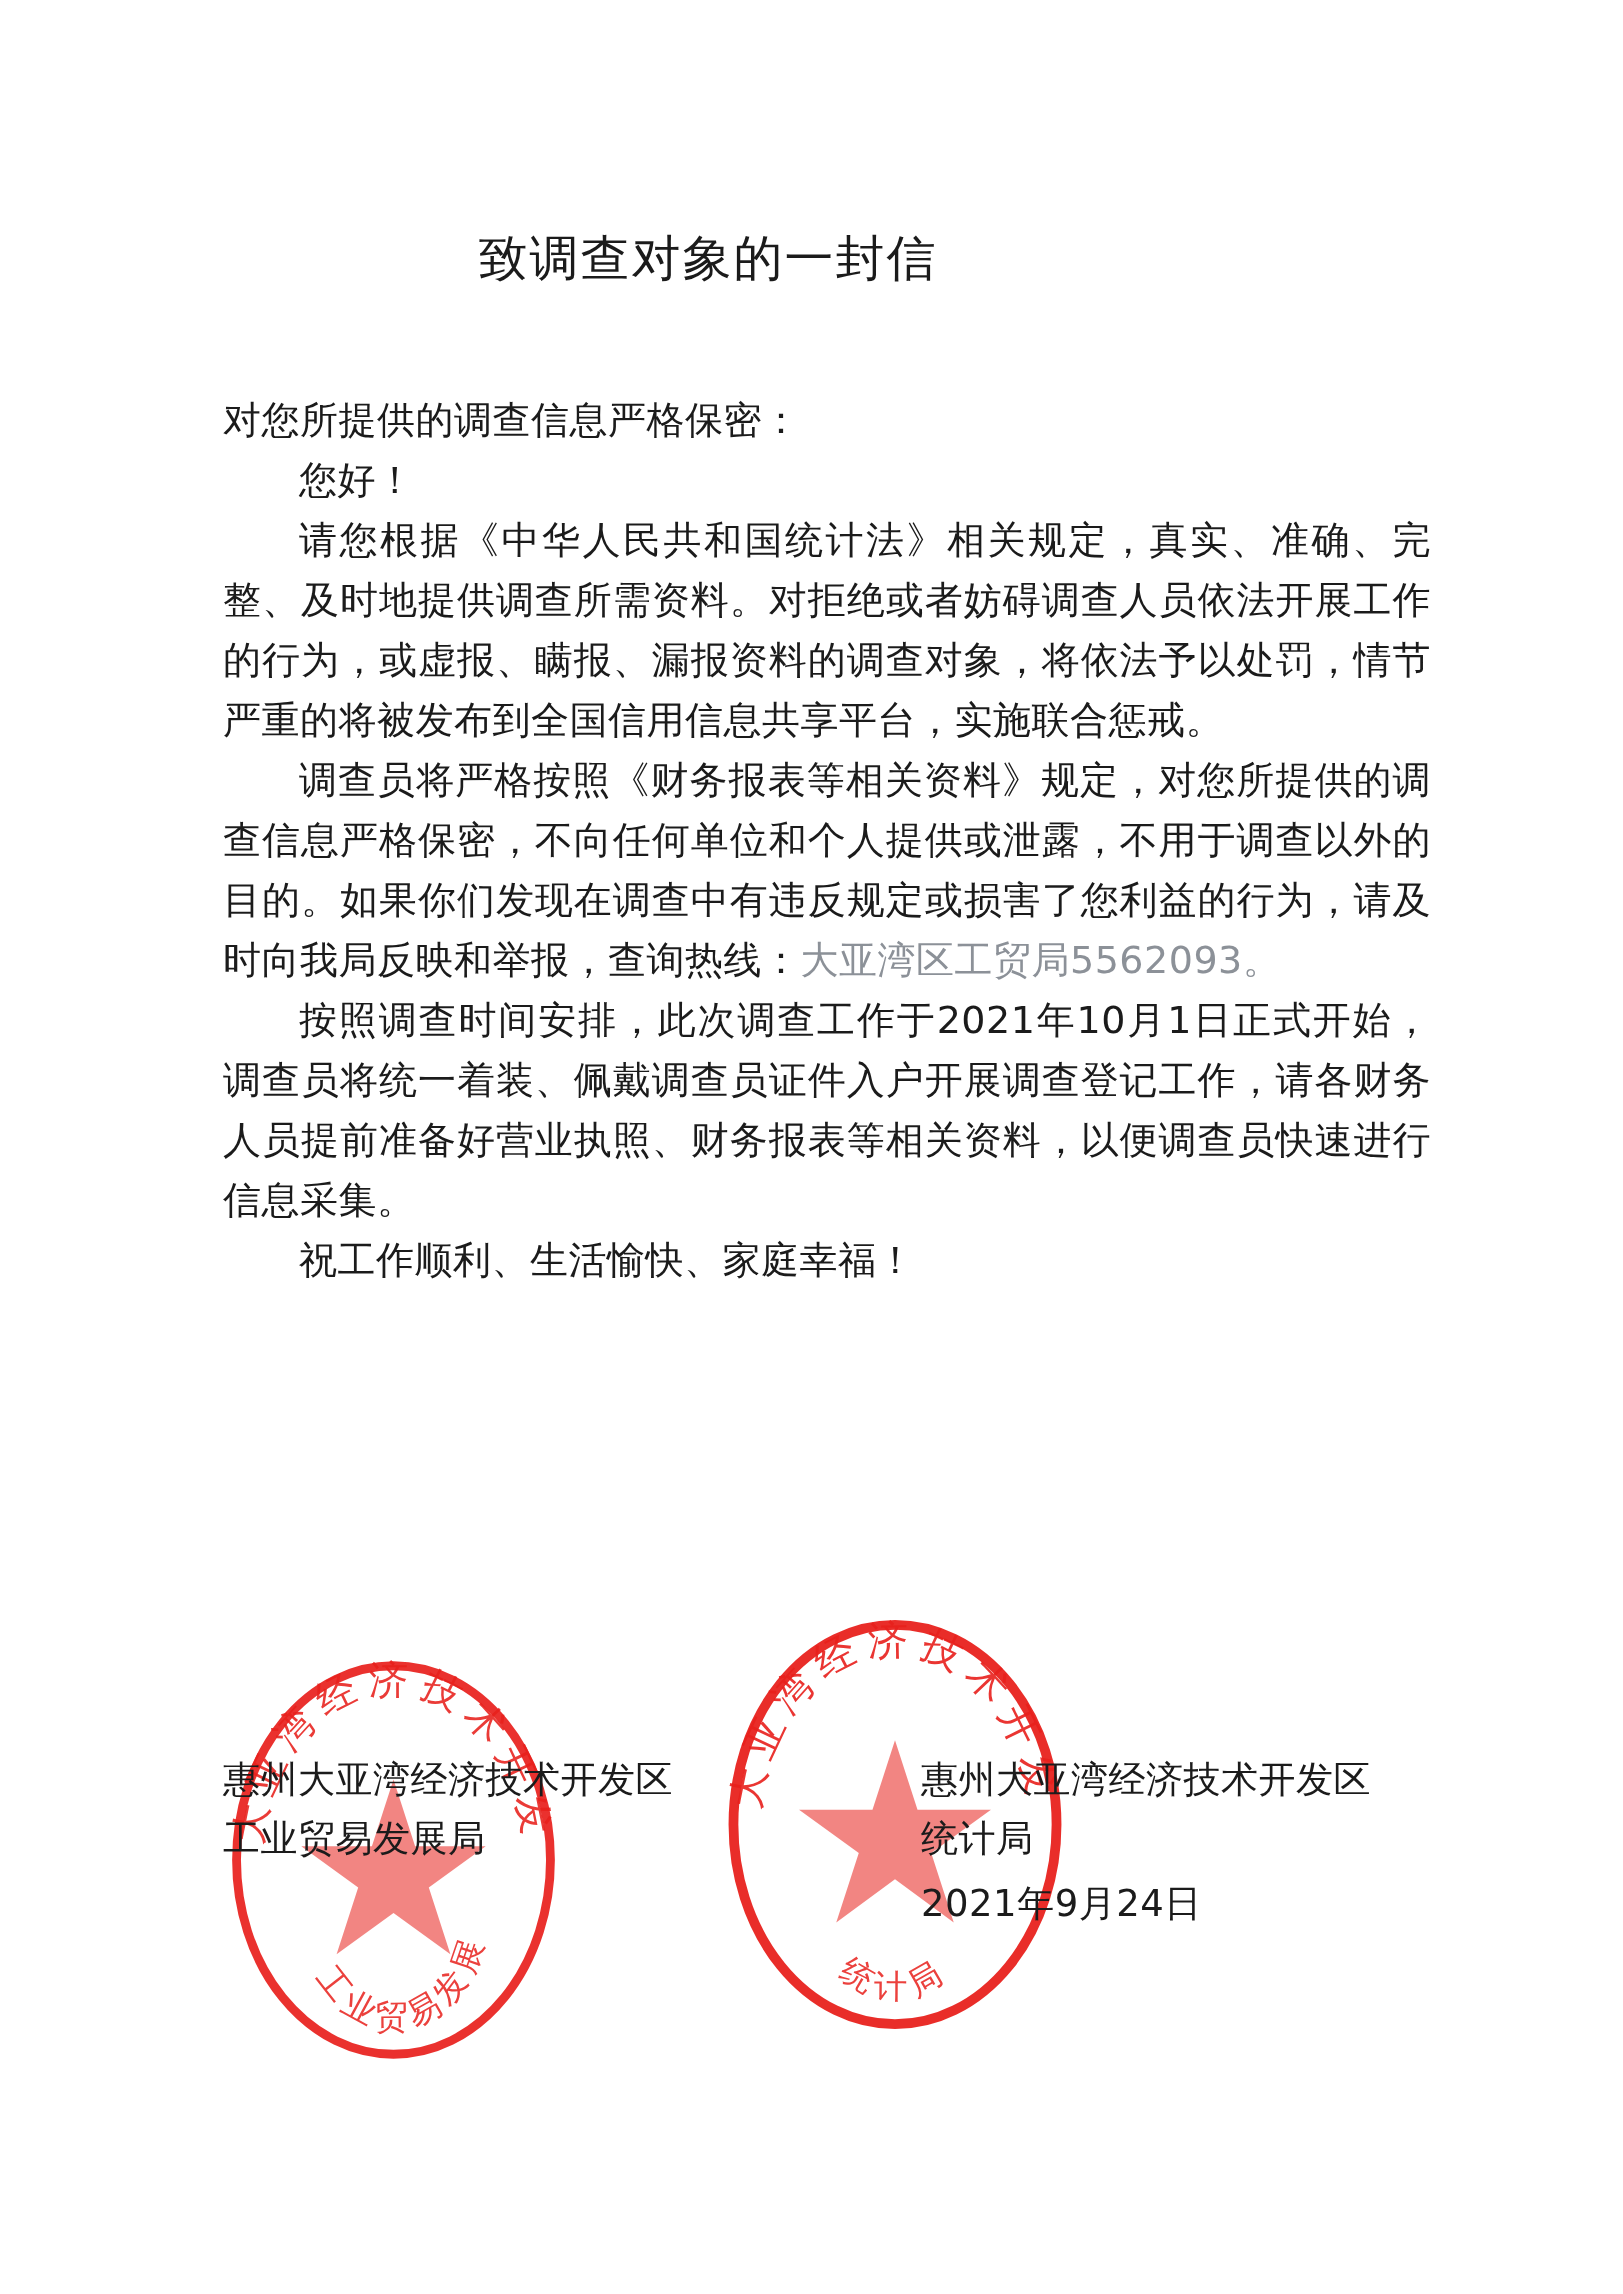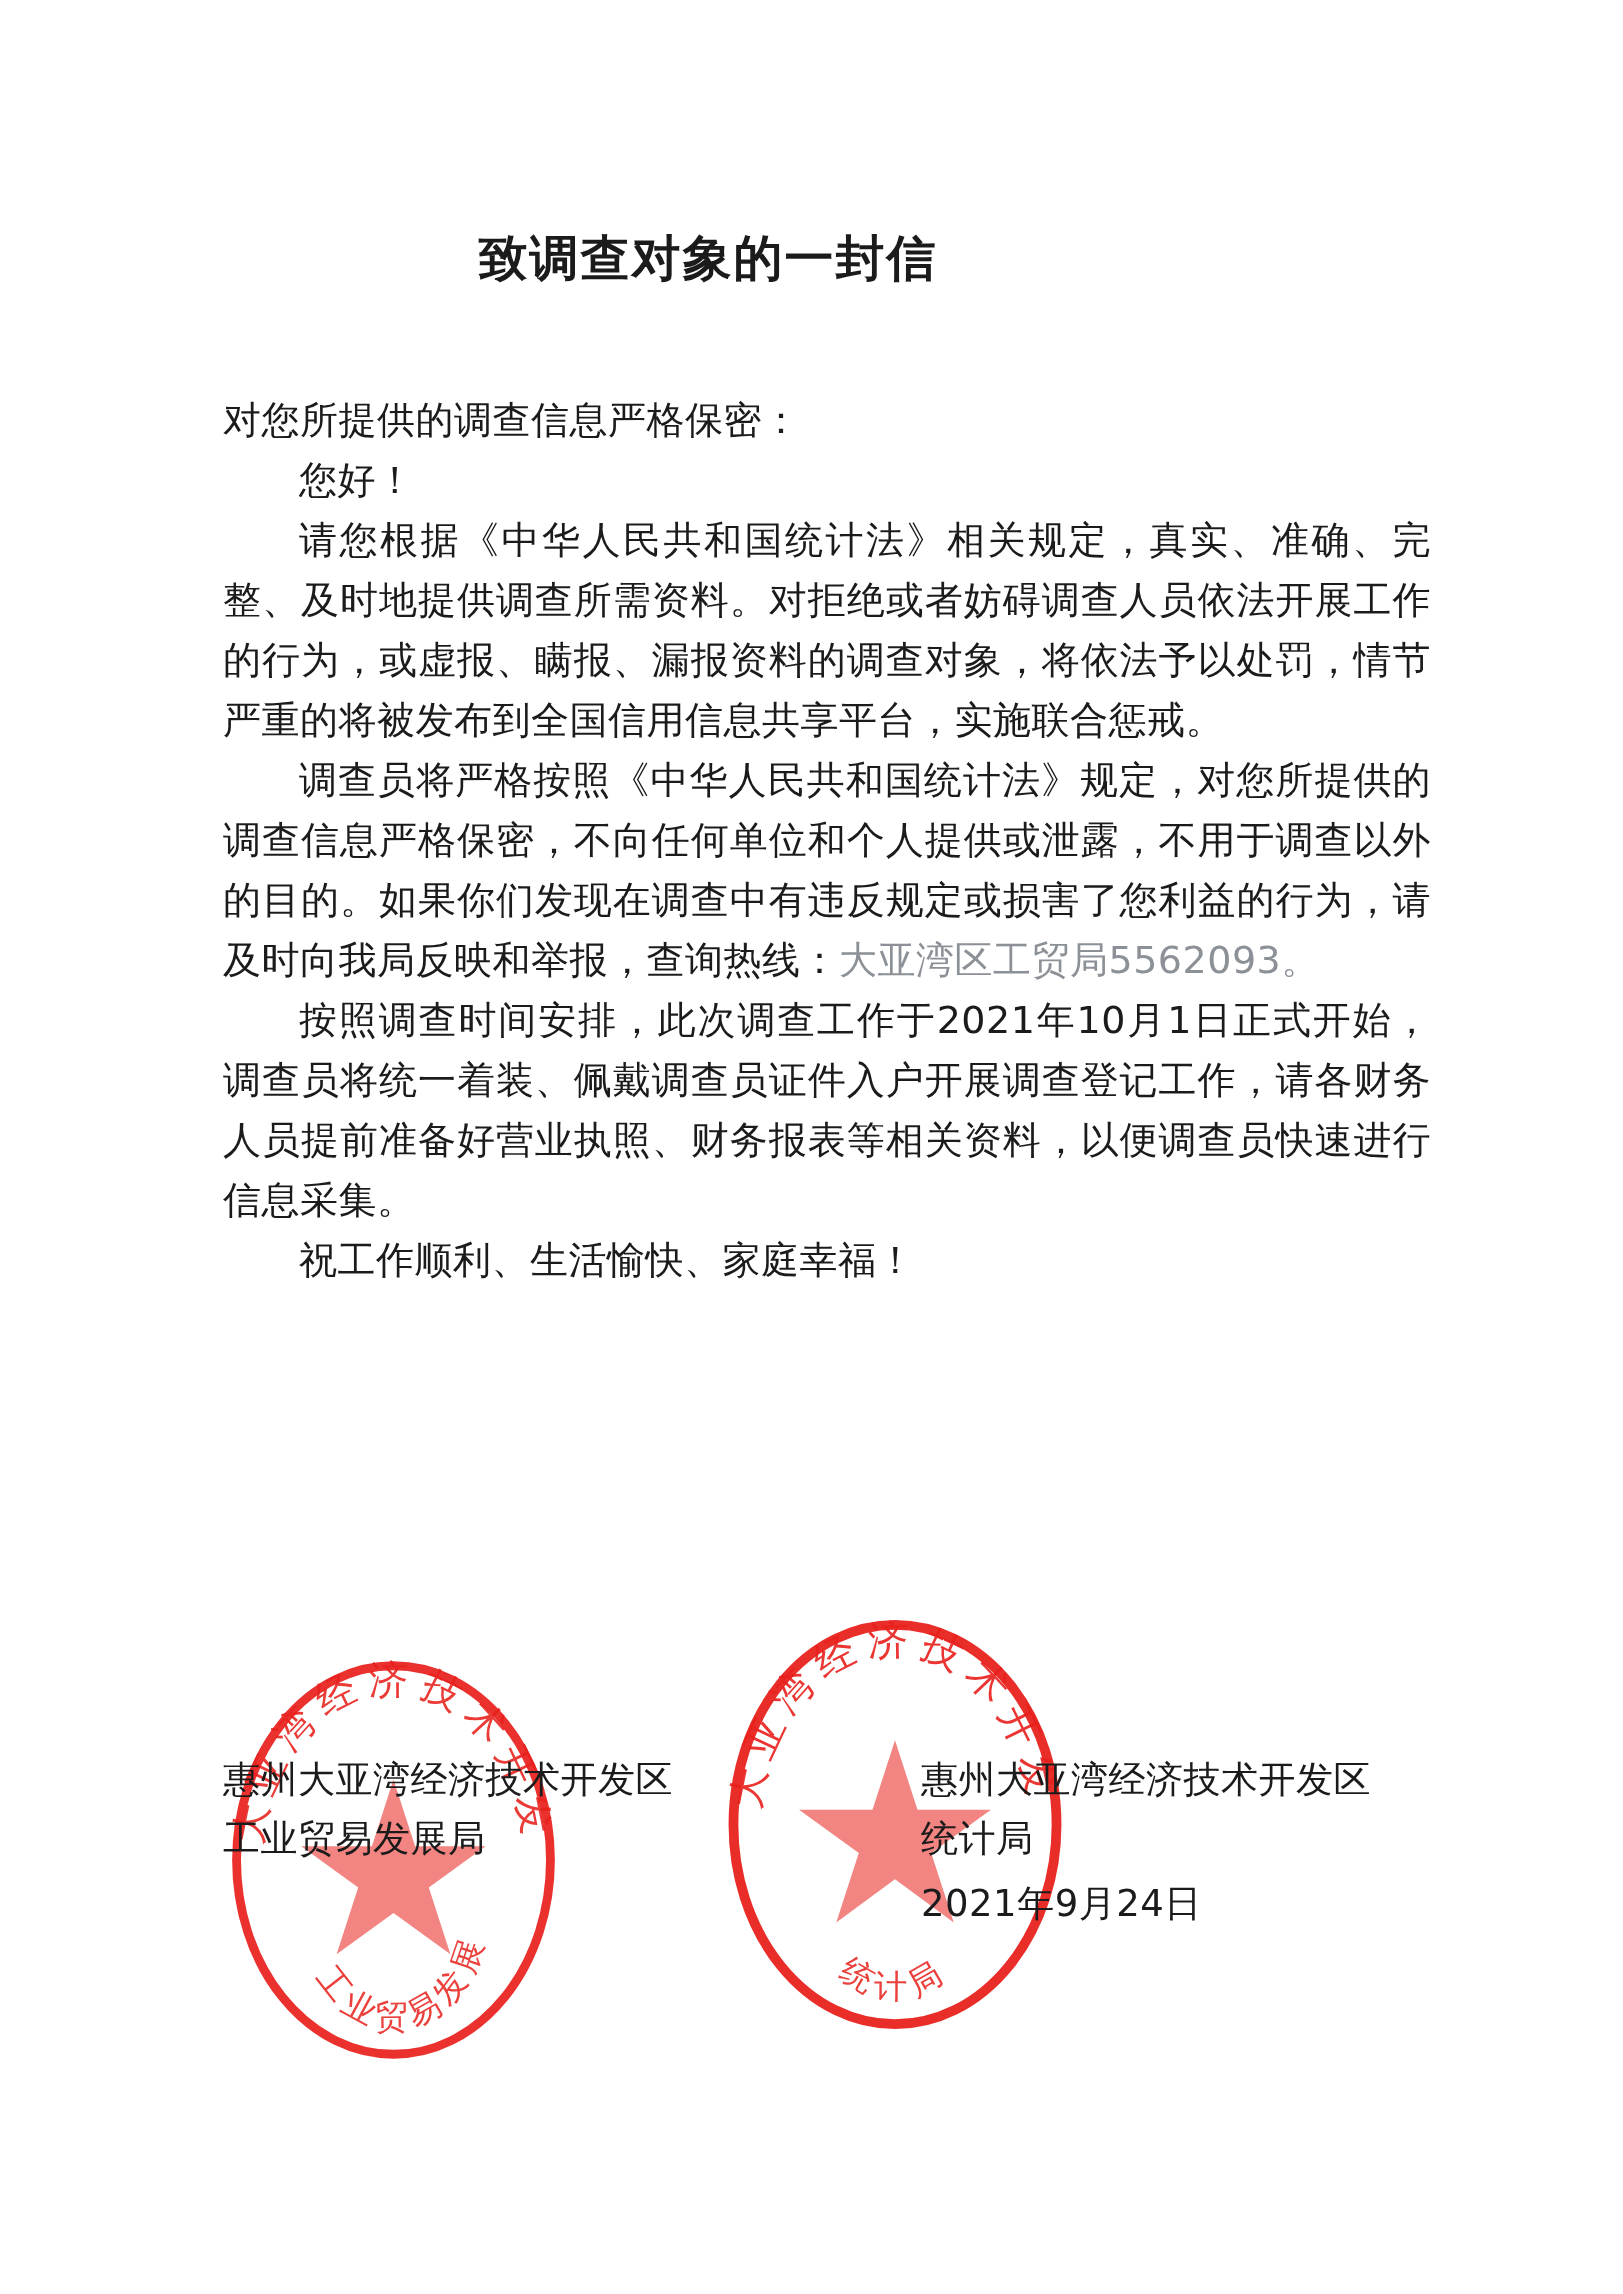--- a/index.html
+++ b/index.html
@@ -24,21 +24,21 @@
   .doc-title {
     position: absolute;
     left: 0;
     top: 228px;
     width: 1416px;
     text-align: center;
     font-size: 49px;
     line-height: 61px;
     letter-spacing: 2px;
     color: #1b1b1b;
-    font-weight: 700;
+    font-weight: 400;
     white-space: nowrap;
   }
 
   
   .body-block {
     position: absolute;
     left: 223px;
     top: 390px;
     width: 1208px;
   }
@@ -107,21 +107,21 @@
 
   <div class="body-block">
 
     <p class="para short">对您所提供的调查信息严格保密：</p>
 
     <p class="para indent short">您好！</p>
 
 
     <p class="para indent">请您根据《中华人民共和国统计法》相关规定，真实、准确、完整、及时地提供调查所需资料。对拒绝或者妨碍调查人员依法开展工作的行为，或虚报、瞒报、漏报资料的调查对象，将依法予以处罚，情节严重的将被发布到全国信用信息共享平台，实施联合惩戒。</p>
 
-    <p class="para indent"><span>调查员将严格按照《中华人民共和国统计法》规定，对您所提供的调查信息严格保密，不向任何单位和个人提供或泄露，不用于调查以外的目的。如果你们发现在调查中有违反规定或损害了您利益的行为，请及时向我局反映和举报，查询热线：</span><span class="hotline">大亚湾区工贸局5562093。</span></p>
+    <p class="para indent"><span>调查员将严格按照《财务报表等相关资料》规定，对您所提供的调查信息严格保密，不向任何单位和个人提供或泄露，不用于调查以外的目的。如果你们发现在调查中有违反规定或损害了您利益的行为，请及时向我局反映和举报，查询热线：</span><span class="hotline">大亚湾区工贸局5562093。</span></p>
 
     <p class="para indent">按照调查时间安排，此次调查工作于2021年10月1日正式开始，调查员将统一着装、佩戴调查员证件入户开展调查登记工作，请各财务人员提前准备好营业执照、财务报表等相关资料，以便调查员快速进行信息采集。</p>
 
 
     <p class="para indent short">祝工作顺利、生活愉快、家庭幸福！</p>
   </div>
 
   <div class="sig-area">
 
     <div class="seal left-seal">

